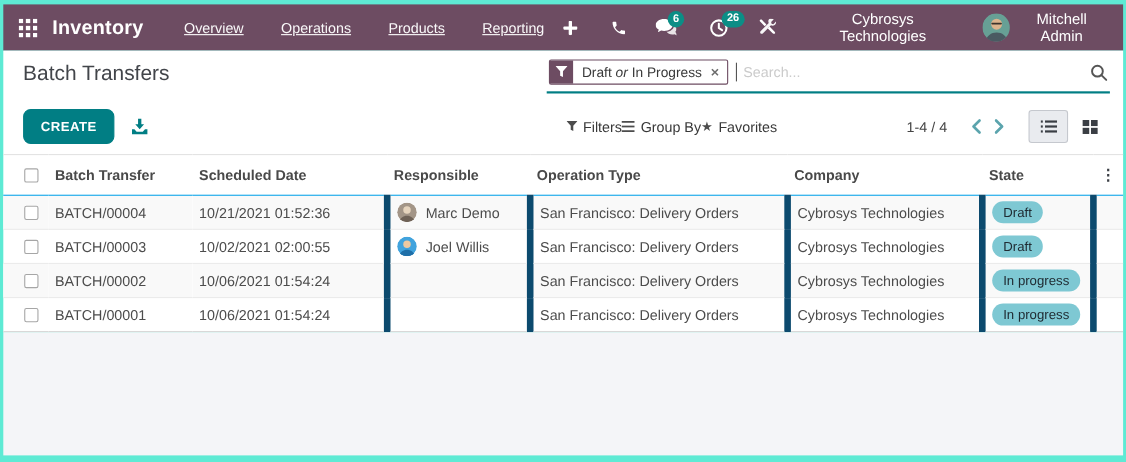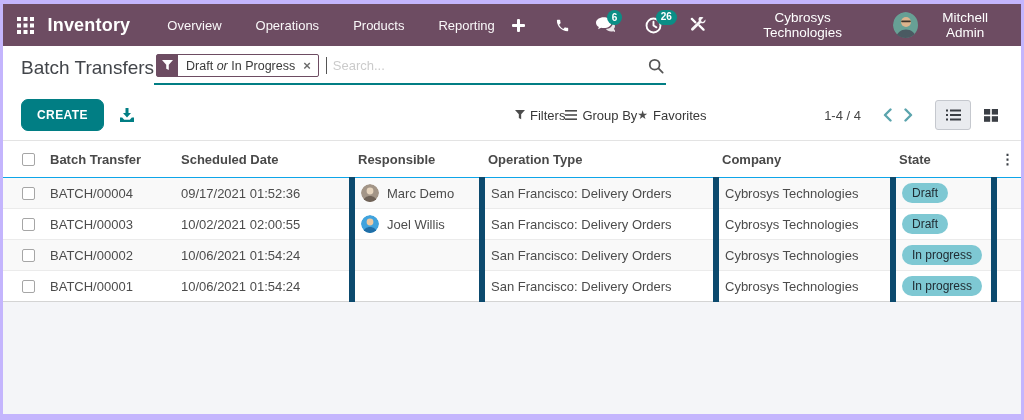--- a/index.html
+++ b/index.html
@@ -1,35 +1,35 @@
 <!DOCTYPE html>
 <html><head>
 <meta charset="utf-8">
 <style>
   * { margin:0; padding:0; box-sizing:border-box; }
   html,body { width:1024px; height:420px; background:#fff; overflow:hidden; }
   body { font-family:"Liberation Sans", sans-serif; }
-  .screen { width:1024px; height:420px; background:#c4b5fd; padding:4px 3px 0 3px; position:relative; }
+  .screen { width:1024px; height:420px; background:#5eead4; padding:4px 3px 0 3px; position:relative; }
 
   
   .navbar { height:42px; background:#6d4c62; display:flex; align-items:center; color:#fff; padding:0 14px 0 10px; }
   .apps-btn { background:none; border:0; width:26px; height:26px; display:flex; align-items:center; justify-content:center; cursor:pointer; }
   .app-name { font-size:18px; font-weight:700; margin:0 20px 0 9px; letter-spacing:.2px; }
-  .nav-menu { display:flex; align-items:flex-end; }
+  .nav-menu { display:flex; align-items:flex-end;text-decoration:underline; }
   .nav-item { background:none; border:0; color:rgba(255,255,255,.96); font-size:13px; padding:0 17px; height:42px; cursor:pointer; font-family:inherit; }
   .nav-right { margin-left:auto; display:flex; align-items:center; }
   .nav-icon-btn { position:relative; background:none; border:0; cursor:pointer; display:flex; align-items:center; justify-content:center; }
   .nav-badge { position:absolute; top:-7px; left:11px; background:#0b8e86; color:#fff; font-size:10px; font-weight:700; padding:1.5px 5px; border-radius:9px; line-height:1.2; }
   .nav-company { font-size:13.5px; color:#fff; background:none; border:0; font-family:inherit; cursor:pointer; }
   .user-menu { display:flex; align-items:center; background:none; border:0; color:#fff; cursor:pointer; font-family:inherit; }
   .nav-avatar { width:26px; height:26px; border-radius:50%; overflow:hidden; display:block; }
   .user-name { font-size:13.5px; margin-left:5px; }
 
   
-  .subheader { height:44px; display:flex; align-items:center; padding:0 12px 0 18px; background:#fff; }
+  .subheader { height:44px; display:flex; align-items:center; justify-content:space-between; padding:0 12px 0 18px; background:#fff; }
   .page-title { font-size:19px; font-weight:400; color:#42454a; }
   .searchbar { width:512px; height:34px; display:flex; align-items:center; border-bottom:2px solid #017e84; padding:0 2px 3px 2px; }
   .facet { display:flex; align-items:stretch; border:1px solid #6d4c62; border-radius:2px; height:23px; font-size:12.5px; color:#3a3a3a; background:#fff; flex:none; }
   .facet-icon { background:#6d4c62; width:21px; display:flex; align-items:center; justify-content:center; }
   .facet-label { padding:0 4px 0 8px; display:flex; align-items:center; gap:3.5px; white-space:nowrap; }
   .facet-label .or { font-style:italic; }
   .facet-remove { border:0; background:none; color:#6c6c6c; font-size:13px; font-weight:700; padding:0 7px 0 4px; cursor:pointer; line-height:1; }
   .caret { width:1px; height:17px; background:#555; margin-left:7px; flex:none; }
   .search-input { flex:1; border:0; outline:0; font-size:13px; padding:0 6px; color:#333; background:transparent; font-family:inherit; }
   .search-input::placeholder { color:#cbcbcb; }
@@ -258,21 +258,21 @@
             <span class="dots-glyph">⋮</span>
           </th>
       </tr>
     </thead>
     <tbody>
       <tr>
         <td class="cb">
             <div class="checkbox"></div>
           </td>
         <td>BATCH/00004</td>
-        <td>09/17/2021 01:52:36</td>
+        <td>10/21/2021 01:52:36</td>
         <td class="vline">
           <div class="resp-cell">
             <span class="row-avatar">
               <svg width="18" height="18" viewBox="0 0 18 18">
                   <circle cx="9" cy="9" r="9" fill="#a39587"></circle>
                   <circle cx="9" cy="7" r="3.4" fill="#e6d4bd"></circle>
                   <path d="M2 18c.6-3.8 3.5-5.9 7-5.9s6.4 2.1 7 5.9z" fill="#6f6257"></path>
                 </svg>
             </span>
             <span>Marc Demo</span>

